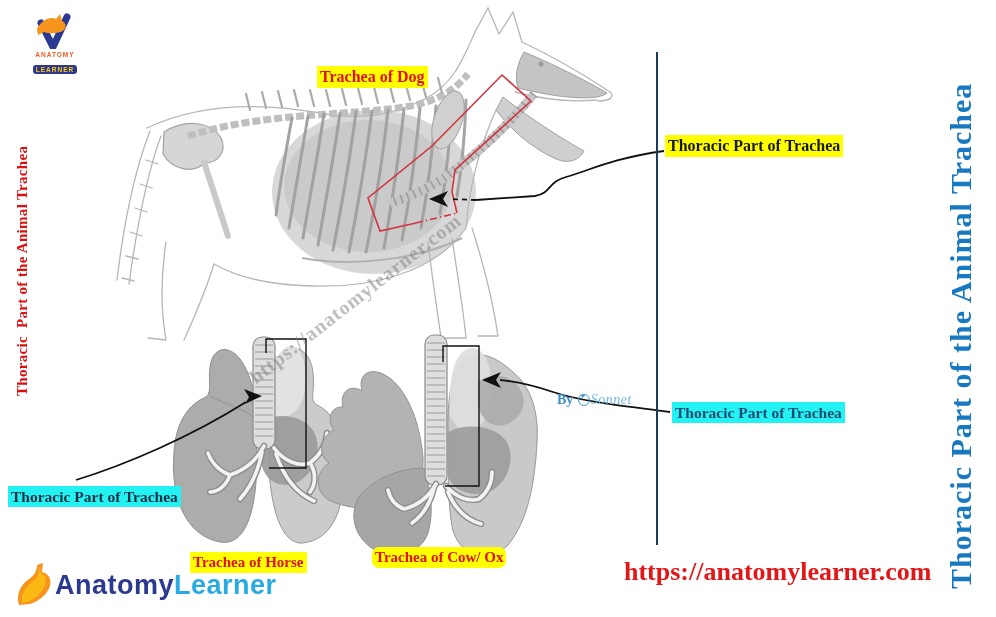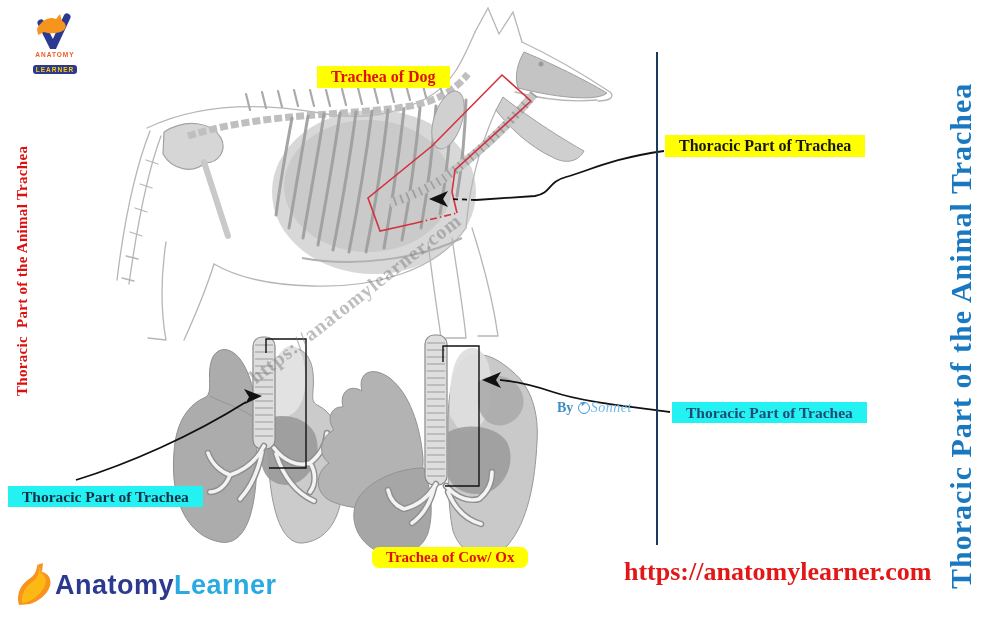--- a/index.html
+++ b/index.html
@@ -8,42 +8,42 @@
     --title-left-red:#dd0f0f; --title-right-blue:#1878c0; --divider-navy:#1b3a5c;
     --url-red:#e21717; --logo-navy:#2b3990; --logo-blue:#29abe2; --logo-orange:#f7941d;
     --logo-yellow:#ffcc00; --signature-blue:#4a9fd8; --outline-red:#d2333f;
   }
   *{margin:0;padding:0;box-sizing:border-box;}
   html,body{width:996px;height:617px;overflow:hidden;background:#fff;}
   #canvas{position:relative;width:996px;height:617px;background:#fff;font-family:"Liberation Serif",serif;}
   #illustration{position:absolute;left:0;top:0;pointer-events:none;}
 
   .label{position:absolute;font-family:"Liberation Serif",serif;font-weight:bold;white-space:nowrap;
-         padding:1px 14px;line-height:1.25;}
+         padding:1px 3px;line-height:1.25;}
   .hl-yellow{background:var(--highlight-yellow);}
   .hl-cyan{background:var(--highlight-cyan);}
   #label-dog{left:317px;top:66px;font-size:16px;color:var(--label-red);}
   #label-thoracic-top{left:665px;top:135px;font-size:16px;color:var(--label-black);}
   #label-thoracic-right{left:672px;top:402px;font-size:15.5px;color:var(--label-navy);}
   #label-thoracic-left{left:8px;top:486px;font-size:15.5px;color:var(--label-darknavy);}
   #label-horse{left:190px;top:552px;font-size:15px;color:var(--label-red);}
   #label-cow{left:372px;top:547px;font-size:15px;color:var(--label-red);border-radius:7px;}
 
   .vtitle{position:absolute;transform:rotate(-90deg);transform-origin:0 0;white-space:pre;
           font-family:"Liberation Serif",serif;font-weight:bold;}
   #vtitle-left{left:14px;top:396px;font-size:15px;color:var(--title-left-red);letter-spacing:.3px;}
   #vtitle-right{left:944px;top:589px;font-size:30px;color:var(--title-right-blue);letter-spacing:1px;}
 
   #divider{position:absolute;left:656px;top:52px;width:2px;height:493px;background:var(--divider-navy);}
 
   #watermark{position:absolute;left:252px;top:368px;transform:rotate(-38deg);transform-origin:0 50%;
              font:bold 20px "Liberation Serif",serif;color:rgba(125,125,125,.5);
              letter-spacing:1px;white-space:nowrap;}
 
-  #signature{position:absolute;left:557px;top:400px;font-family:"Liberation Serif",serif;
+  #signature{position:absolute;left:557px;top:392px;font-family:"Liberation Serif",serif;
              font-size:14px;color:var(--signature-blue);white-space:nowrap;}
   #signature .by{font-weight:bold;color:#3e8ec6;}
   #signature .circ{display:inline-block;width:12px;height:12px;border:1.5px solid #3e97d1;border-radius:50%;
                    vertical-align:-2px;margin:0 1px;position:relative;}
   #signature .circ::after{content:"➤";position:absolute;left:1.5px;top:-3px;font-size:7px;color:#3e97d1;
                    transform:rotate(-18deg);}
   #signature .name{font-style:italic;color:#6fb9e6;letter-spacing:.5px;}
 
   #site-url{position:absolute;left:624px;top:557px;font:bold 26px "Liberation Serif",serif;
             color:var(--url-red);white-space:nowrap;}
@@ -206,20 +206,21 @@
 
   <div id="vtitle-left" class="vtitle">Thoracic  Part of the Animal Trachea</div>
   <div id="vtitle-right" class="vtitle">Thoracic Part of the Animal Trachea</div>
 
   <div id="watermark">https://anatomylearner.com</div>
 
   <div id="label-dog" class="label hl-yellow">Trachea of Dog</div>
   <div id="label-thoracic-top" class="label hl-yellow">Thoracic Part of Trachea</div>
   <div id="label-thoracic-right" class="label hl-cyan">Thoracic Part of Trachea</div>
   <div id="label-thoracic-left" class="label hl-cyan">Thoracic Part of Trachea</div>
+  <div id="label-horse" class="label hl-yellow">Trachea of Horse</div>
   <div id="label-cow" class="label hl-yellow">Trachea of Cow/ Ox</div>
 
   <div id="signature">
     <span class="by">By</span>
     <span class="circ"></span><span class="name">Sonnet</span>
   </div>
 
   <div id="site-url">https://anatomylearner.com</div>
 
   <div id="logo-bottom">

